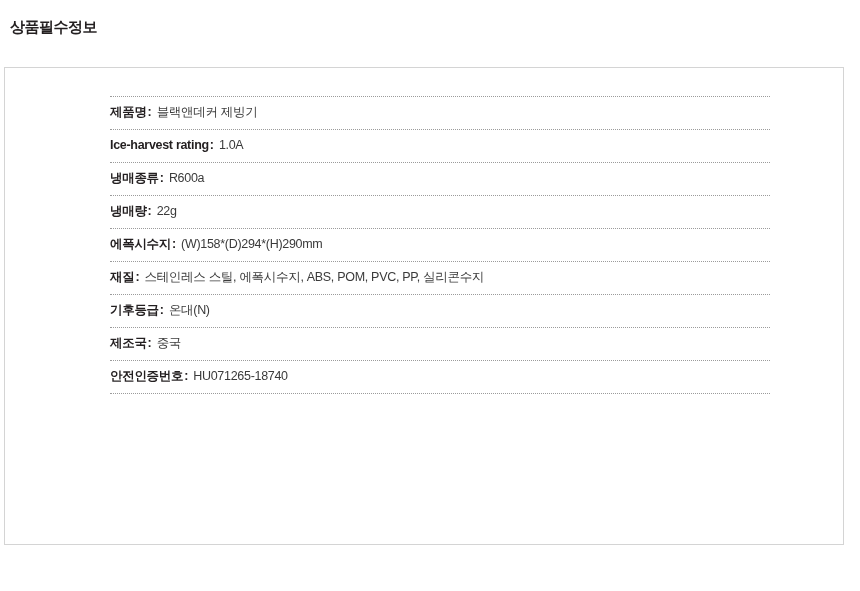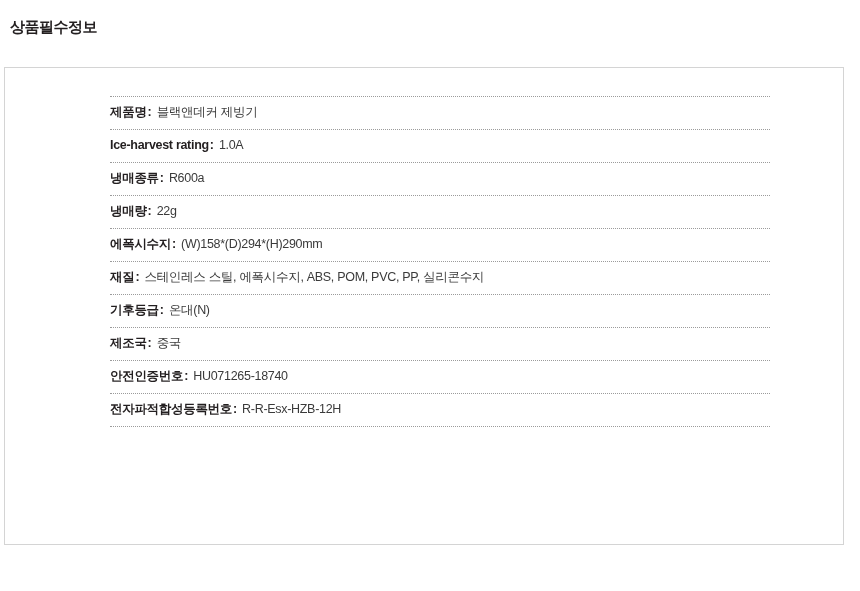--- a/index.html
+++ b/index.html
@@ -83,17 +83,16 @@
     <div class="spec-list">
         <div class="spec-row"><span class="spec-label">제품명</span><span class="spec-sep">:</span> <span class="spec-value">블랙앤데커 제빙기</span></div>
         <div class="spec-row"><span class="spec-label">Ice-harvest rating</span><span class="spec-sep">:</span> <span class="spec-value">1.0A</span></div>
         <div class="spec-row"><span class="spec-label">냉매종류</span><span class="spec-sep">:</span> <span class="spec-value">R600a</span></div>
         <div class="spec-row"><span class="spec-label">냉매량</span><span class="spec-sep">:</span> <span class="spec-value">22g</span></div>
         <div class="spec-row"><span class="spec-label">에폭시수지</span><span class="spec-sep">:</span> <span class="spec-value">(W)158*(D)294*(H)290mm</span></div>
         <div class="spec-row"><span class="spec-label">재질</span><span class="spec-sep">:</span> <span class="spec-value">스테인레스 스틸, 에폭시수지, ABS, POM, PVC, PP, 실리콘수지</span></div>
         <div class="spec-row"><span class="spec-label">기후등급</span><span class="spec-sep">:</span> <span class="spec-value">온대(N)</span></div>
         <div class="spec-row"><span class="spec-label">제조국</span><span class="spec-sep">:</span> <span class="spec-value">중국</span></div>
         <div class="spec-row"><span class="spec-label">안전인증번호</span><span class="spec-sep">:</span> <span class="spec-value">HU071265-18740</span></div>
-        <div class="spec-row"><span class="spec-label">전자파적합성등록번호</span><span class="spec-sep">:</span> <span class="spec-value">R-R-Esx-HZB-12H</span></div>
       </div>
   </div>
 
 </div>
 
 </body></html>

